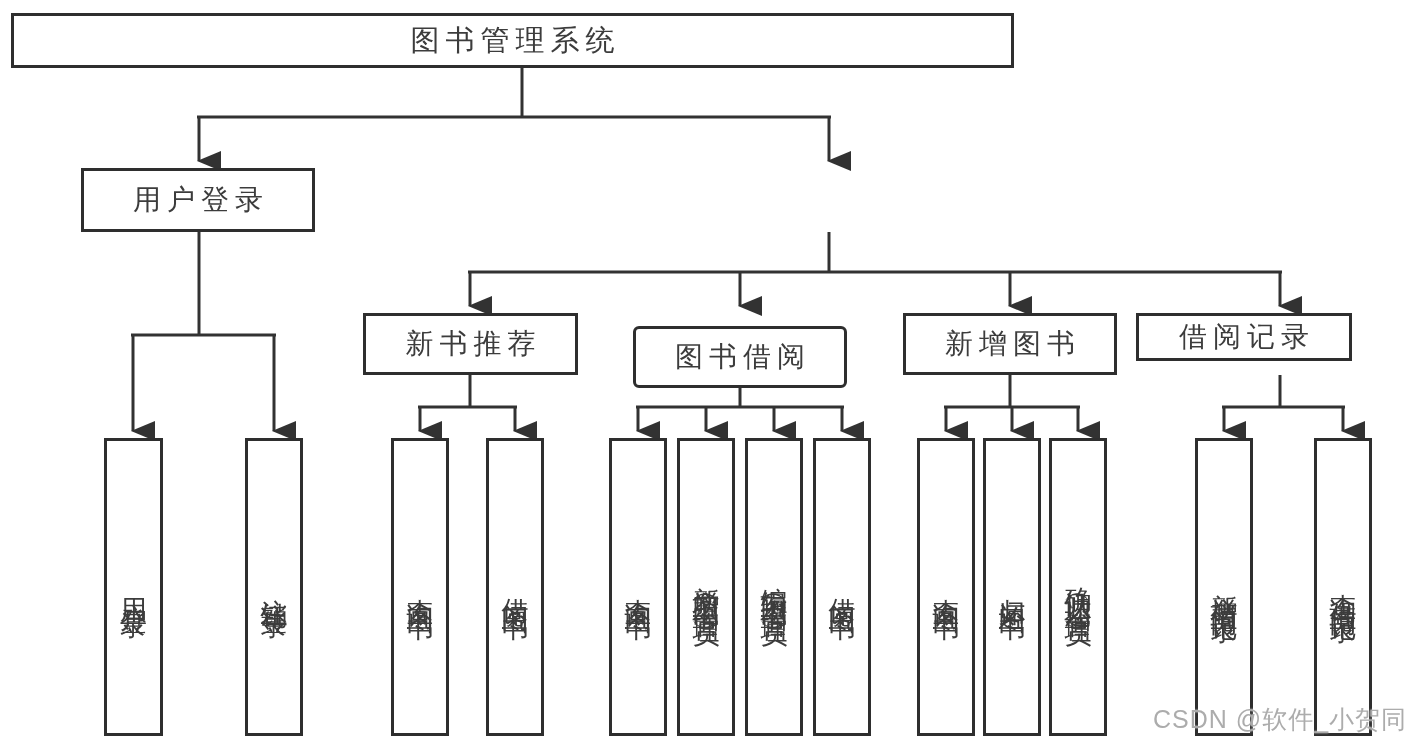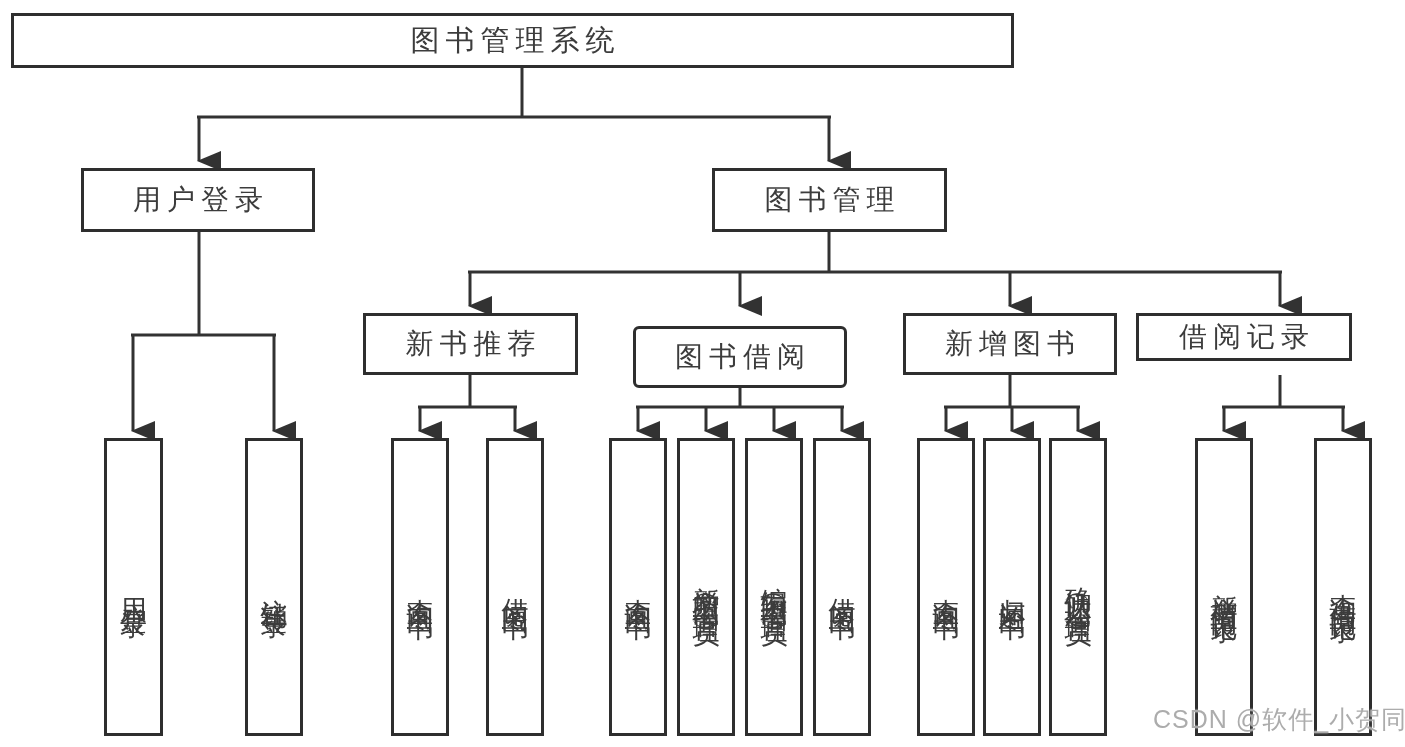--- a/index.html
+++ b/index.html
@@ -77,21 +77,20 @@
 
     <path class="ln" d="M1280,375 V407"></path>
     <path class="ln" d="M1222,407 H1345"></path>
     <path class="ln" d="M1224,407 V431" marker-end="url(#arrow)"></path>
     <path class="ln" d="M1343,407 V431" marker-end="url(#arrow)"></path>
   </svg>
 
   <div class="box" style="left:11px; top:13px; width:1003px; height:55px; font-size:29px;">图书管理系统</div>
 
   <div class="box" style="left:81px; top:168px; width:234px; height:64px;">用户登录</div>
-  <div class="box" style="left:712px; top:168px; width:235px; height:64px;">图书管理</div>
 
   <div class="box" style="left:363px; top:313px; width:215px; height:62px;">新书推荐</div>
   <div class="box" style="left:633px; top:326px; width:214px; height:62px;border-radius:6px;">图书借阅</div>
   <div class="box" style="left:903px; top:313px; width:214px; height:62px;">新增图书</div>
   <div class="box" style="left:1136px; top:313px; width:216px; height:48px;">借阅记录</div>
 
   <div class="vbox" style="left:104px; top:438px; width:59px; height:298px;">用户登录</div>
   <div class="vbox" style="left:245px; top:438px; width:58px; height:298px;">注销登录</div>
 
   <div class="vbox" style="left:391px; top:438px; width:58px; height:298px;">查询图书</div>

